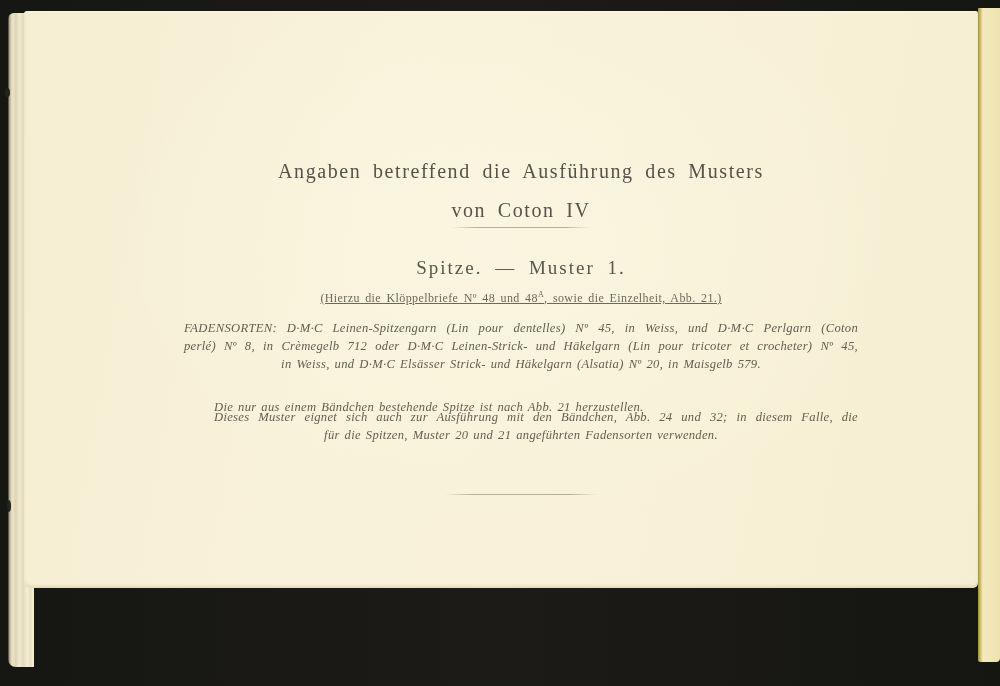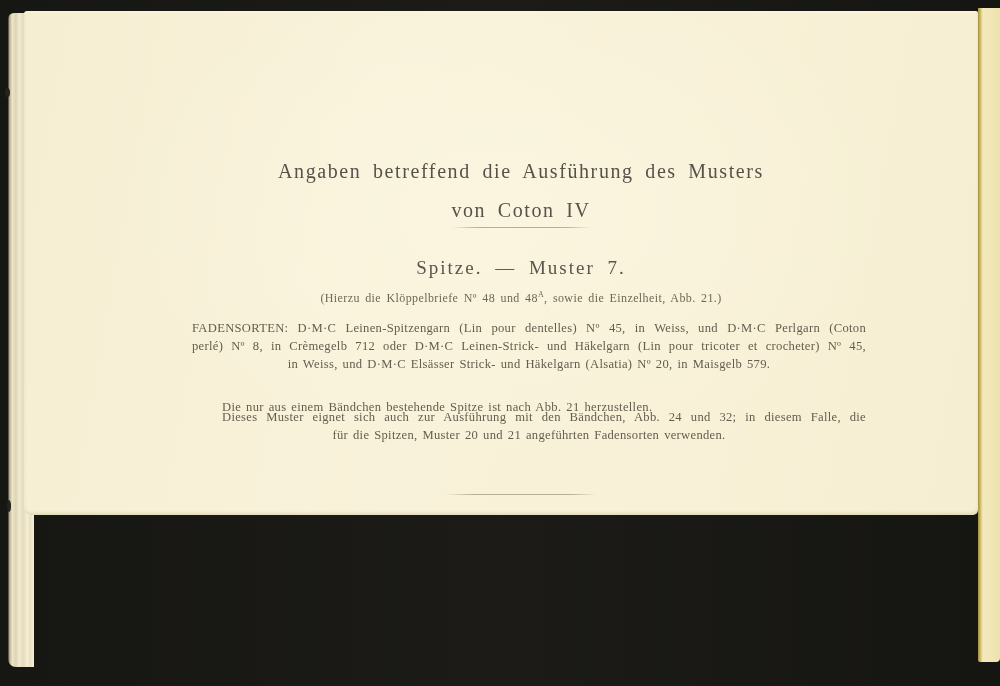--- a/index.html
+++ b/index.html
@@ -32,21 +32,21 @@
       #f7f0d7 100%);
   }
   .speck { position: absolute; background: #23221c; border-radius: 50%; }
   .speck.s1 { left: 5px; top: 88px; width: 5px; height: 9px; }
   .speck.s2 { left: 7px; top: 500px; width: 4px; height: 12px; }
 
   
   .page {
     position: absolute;
     left: 24px; top: 11px;
-    width: 954px; height: 504px;
+    width: 954px; height: 577px;
     background:
       radial-gradient(ellipse at 50% 40%, rgba(255,252,238,0.35) 0%, rgba(255,252,238,0) 60%),
       linear-gradient(100deg, #f5eed2 0%, #f9f2da 35%, #f8f1d7 70%, #f6eed2 100%);
     border-radius: 3px 2px 5px 7px;
     box-shadow: inset 0 1px 2px rgba(255,255,250,0.5), inset 0 -2px 3px rgba(120,110,80,0.18);
   }
 
   
   .next-page {
     position: absolute;
@@ -89,29 +89,31 @@
     word-spacing: 6px;
   }
 
   .note {
     position: absolute; left: 0; top: 279px; width: 100%;
     text-align: center;
     font-size: 12px;
     color: #6e6957;
     letter-spacing: 0.4px;
     word-spacing: 2px;
+    text-decoration: underline;
   }
   .note sup { font-size: 8px; }
 
   .bodyline {
-    position: absolute; left: 8px; width: 100%;
+    position: absolute; left: 0; width: 100%;
     font-size: 12.6px; line-height: 18px;
     color: #625d4e;
     letter-spacing: 0.3px;
     word-spacing: 1.5px;
+    font-style: italic;
   }
   .just { text-align: justify; text-align-last: justify; }
   .fad1 { top: 308px; }
   .fad2 { top: 326px; }
   .fad3 { top: 344px; text-align: center; }
   .p1   { top: 376px; text-indent: 30px; margin-top: 11px; }
   .p2a  { top: 397px; text-indent: 30px; }
   .p2b  { top: 415px; text-align: center; }
 </style>
 </head>
@@ -124,21 +126,21 @@
   <div class="speck s2"></div>
 
   <div class="page">
     <div class="content">
 
       <div class="title-line t1">Angaben betreffend die Ausführung des Musters</div>
       <div class="title-line t2">von Coton IV</div>
 
       <div class="divider top"></div>
 
-      <div class="heading">Spitze. — Muster 7.</div>
+      <div class="heading">Spitze. — Muster 1.</div>
 
       <div class="note"><span>(Hierzu die Klöppelbriefe Nº 48 und 48</span><sup>A</sup><span>, sowie die Einzelheit, Abb. 21.)</span></div>
 
       <div class="bodyline just fad1">FADENSORTEN: D·M·C Leinen-Spitzengarn (Lin pour dentelles) Nº 45, in Weiss, und D·M·C Perlgarn (Coton</div>
       <div class="bodyline just fad2">perlé) Nº 8, in Crèmegelb 712 oder D·M·C Leinen-Strick- und Häkelgarn (Lin pour tricoter et crocheter) Nº 45,</div>
       <div class="bodyline fad3">in Weiss, und D·M·C Elsässer Strick- und Häkelgarn (Alsatia) Nº 20, in Maisgelb 579.</div>
 
       <div class="bodyline p1">Die nur aus einem Bändchen bestehende Spitze ist nach Abb. 21 herzustellen.</div>
       <div class="bodyline just p2a">Dieses Muster eignet sich auch zur Ausführung mit den Bändchen, Abb. 24 und 32; in diesem Falle, die</div>
       <div class="bodyline p2b">für die Spitzen, Muster 20 und 21 angeführten Fadensorten verwenden.</div>

